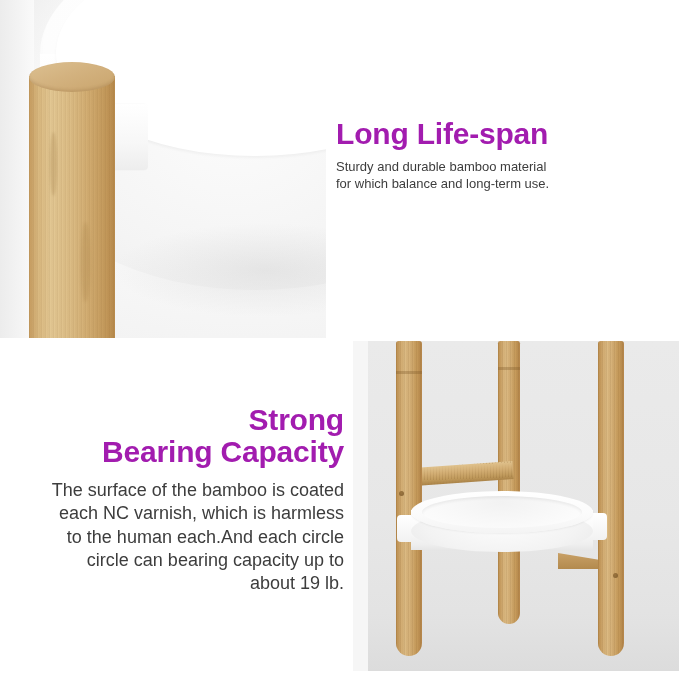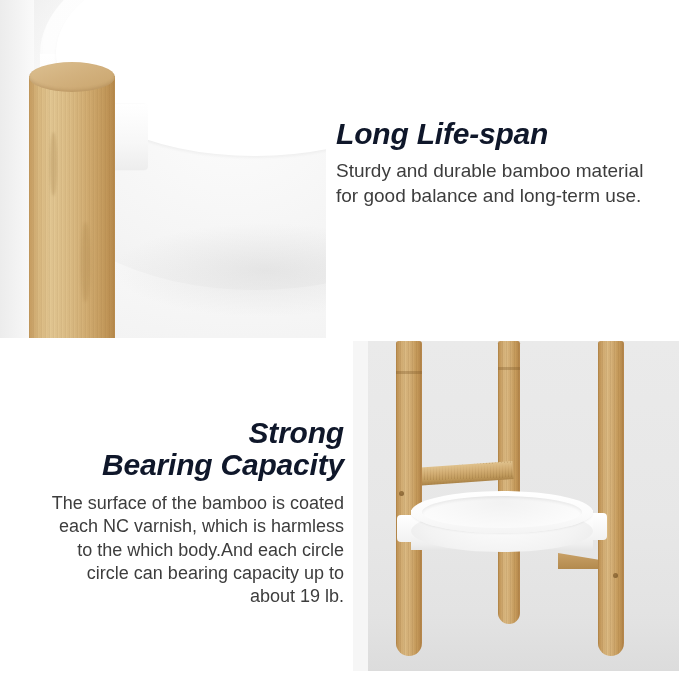--- a/index.html
+++ b/index.html
@@ -329,45 +329,44 @@
     width: 20px; height: 27px;
     border-radius: 4px;
     background: linear-gradient(180deg, #ffffff 0%, #f2f2f2 100%);
   }
 
   
   .textblock {
     position: absolute;
   }
   .headline {
-    color: #0f172a;
+    color: #a21caf;
     font-weight: bold;
     line-height: 1.08;
     letter-spacing: -0.2px;
-    font-style: italic;
   }
   .body {
     color: #3d3d3d;
     line-height: 1.30;
   }
 
   
   #text-longlife {
     left: 336px;
     top: 118px;
     width: 330px;
     text-align: left;
   }
   #text-longlife .headline { font-size: 30px; margin: 0 0 9px 0; }
-  #text-longlife .body { font-size: 19px; margin: 0; }
+  #text-longlife .body { font-size: 13px; margin: 0; }
 
   
   #text-bearing {
     left: 0px;
-    top: 417px;
+    top: 404px;
     width: 346px;
     text-align: right;
     padding-right: 2px;
     box-sizing: border-box;
   }
   #text-bearing .headline { font-size: 30px; margin: 0 0 10px 0; }
   #text-bearing .body { font-size: 18px; margin: 0; }
 
   .nowrap-line { display: block; }
 </style>
@@ -394,33 +393,33 @@
       <div class="streak1"></div>
       <div class="streak2"></div>
       <div class="cap"></div>
     </div>
   </div>
 
   <div class="textblock" id="text-longlife">
     <div class="headline">Long Life-span</div>
     <div class="body">
       <span class="nowrap-line">Sturdy and durable bamboo material</span>
-      <span class="nowrap-line">for good balance and long-term use.</span>
+      <span class="nowrap-line">for which balance and long-term use.</span>
     </div>
   </div>
 
   <div class="textblock" id="text-bearing">
     <div class="headline">
       <span class="nowrap-line">Strong</span>
       <span class="nowrap-line">Bearing Capacity</span>
     </div>
     <div class="body">
       <span class="nowrap-line">The surface of the bamboo is coated</span>
       <span class="nowrap-line">each NC varnish, which is harmless</span>
-      <span class="nowrap-line">to the which body.And each circle</span>
+      <span class="nowrap-line">to the human each.And each circle</span>
       <span class="nowrap-line">circle can bearing capacity up to</span>
       <span class="nowrap-line">about 19 lb.</span>
     </div>
   </div>
 
   <div class="photo" id="photo-stand">
     <div class="bg"></div>
     <div class="floor"></div>
     <div class="blank-left-strip"></div>
 

